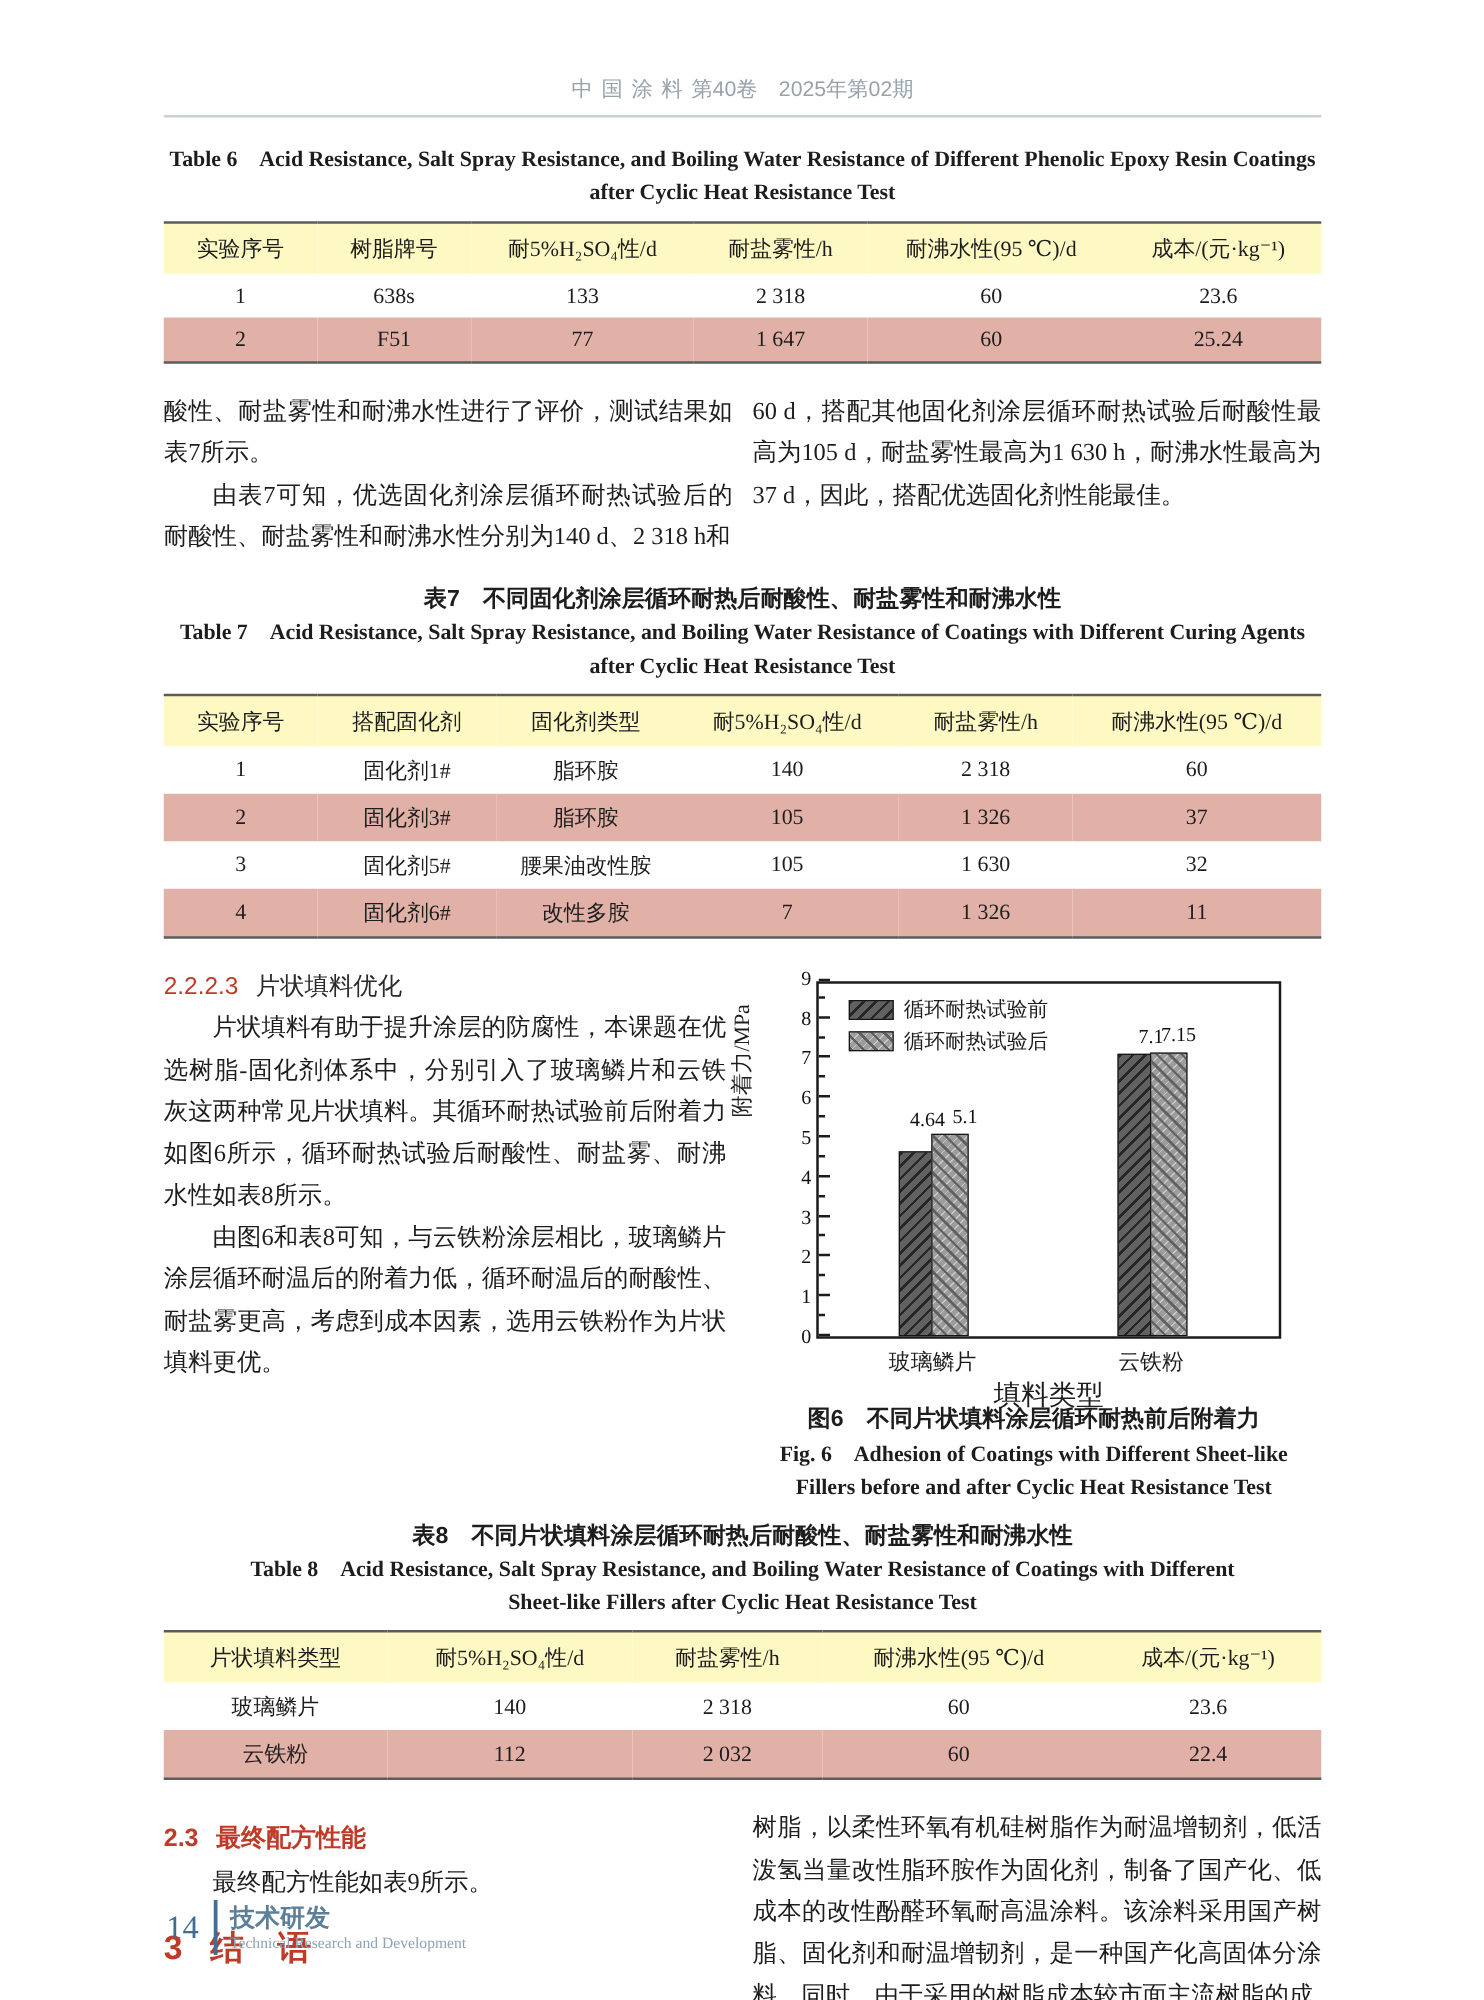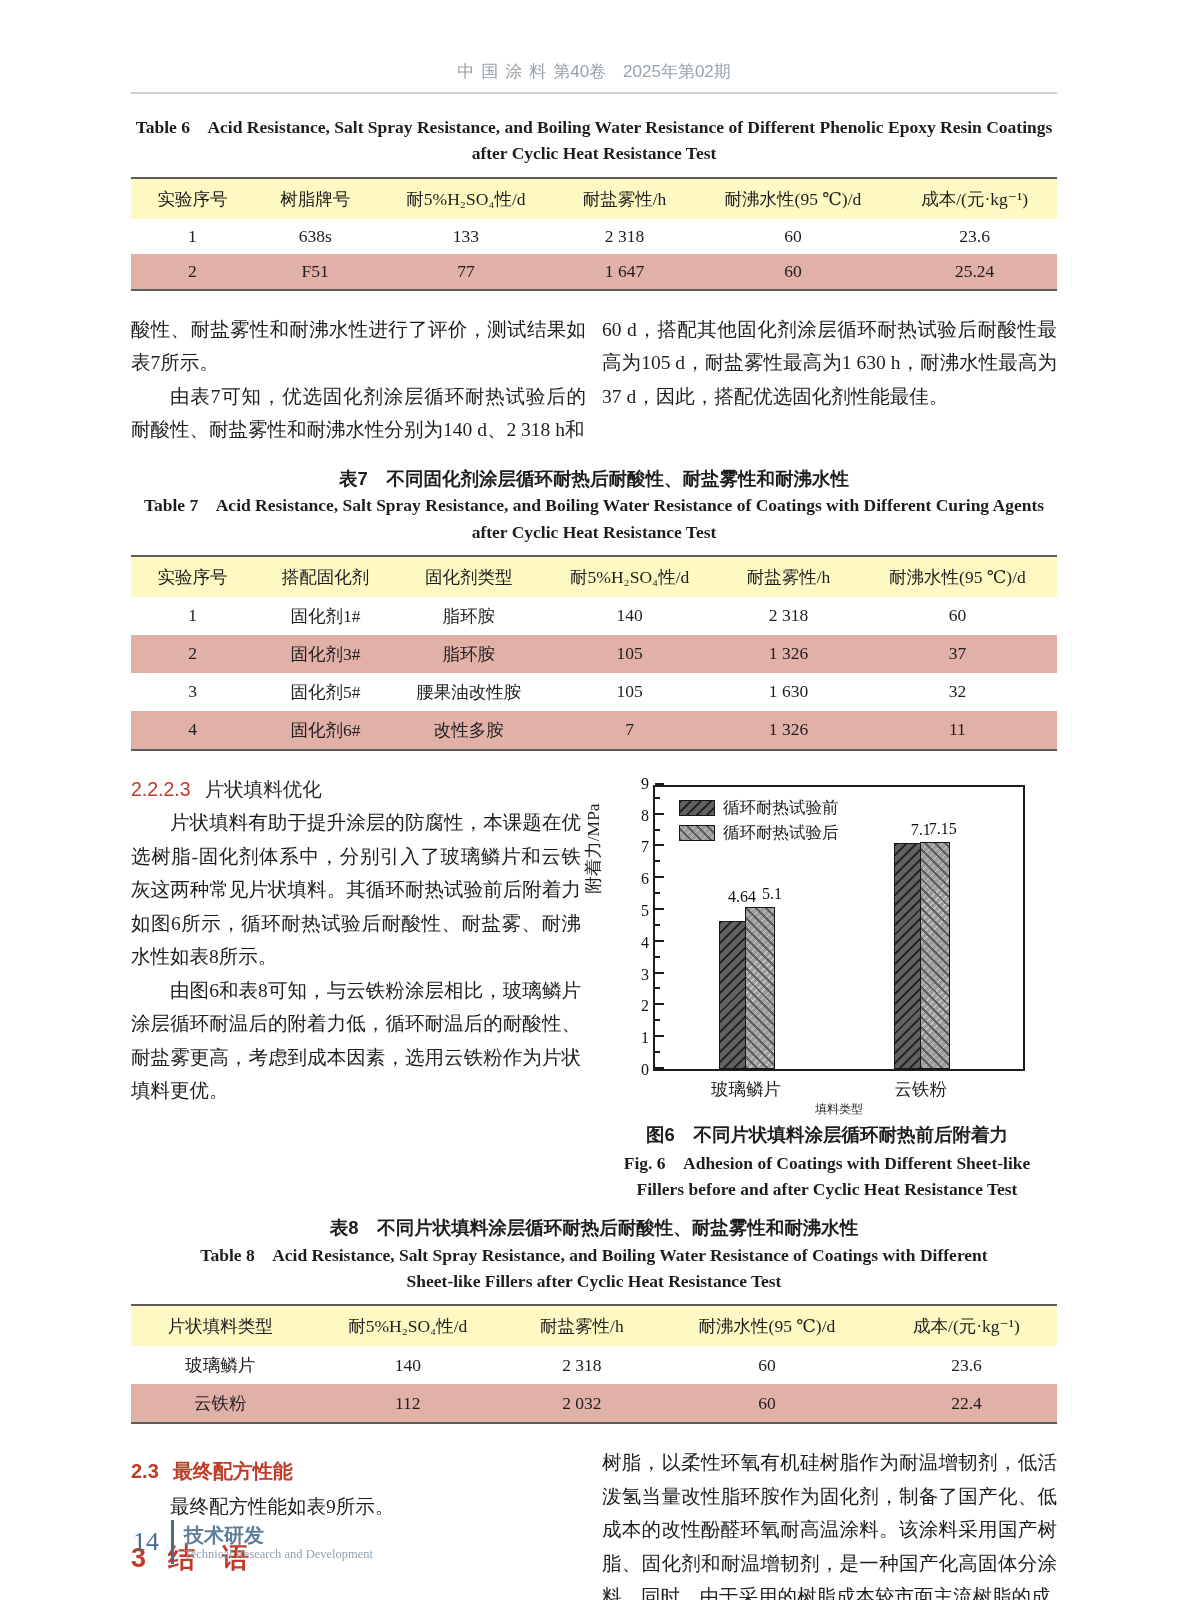--- a/index.html
+++ b/index.html
@@ -99,21 +99,21 @@
     display:flex; flex-direction:column; gap:3px;
   }
   .legend-row { display:flex; align-items:center; gap:8px; }
   .legend-swatch { width:36px; height:16px; display:inline-block; }
   .legend-text { font-size:16.5px; }
   .ylabel-rot {
     position:absolute; left:-4px; top:150px; transform:rotate(-90deg) translateX(50%);
     transform-origin:left center; font-size:17.5px; white-space:nowrap;
   }
   .xcat { position:absolute; top:300px; transform:translateX(-50%); font-size:17.5px; }
-  .xlabel { position:absolute; top:324px; left:56px; width:372px; text-align:center; font-size:12px; }
+  .xlabel { position:absolute; top:324px; left:56px; width:372px; text-align:center; font-size:22px; }
 
   .fig-cap-cn {
     text-align:center; font-family:"Liberation Sans","DejaVu Sans",sans-serif;
     font-weight:bold; font-size:18.5px; line-height:1.55; margin-top:6px;
   }
   .fig-cap-en { text-align:center; font-weight:bold; font-size:17.5px; line-height:1.5; }
 
   
   .footer {
     position:absolute; left:133px; bottom:36px; display:flex; align-items:center;

